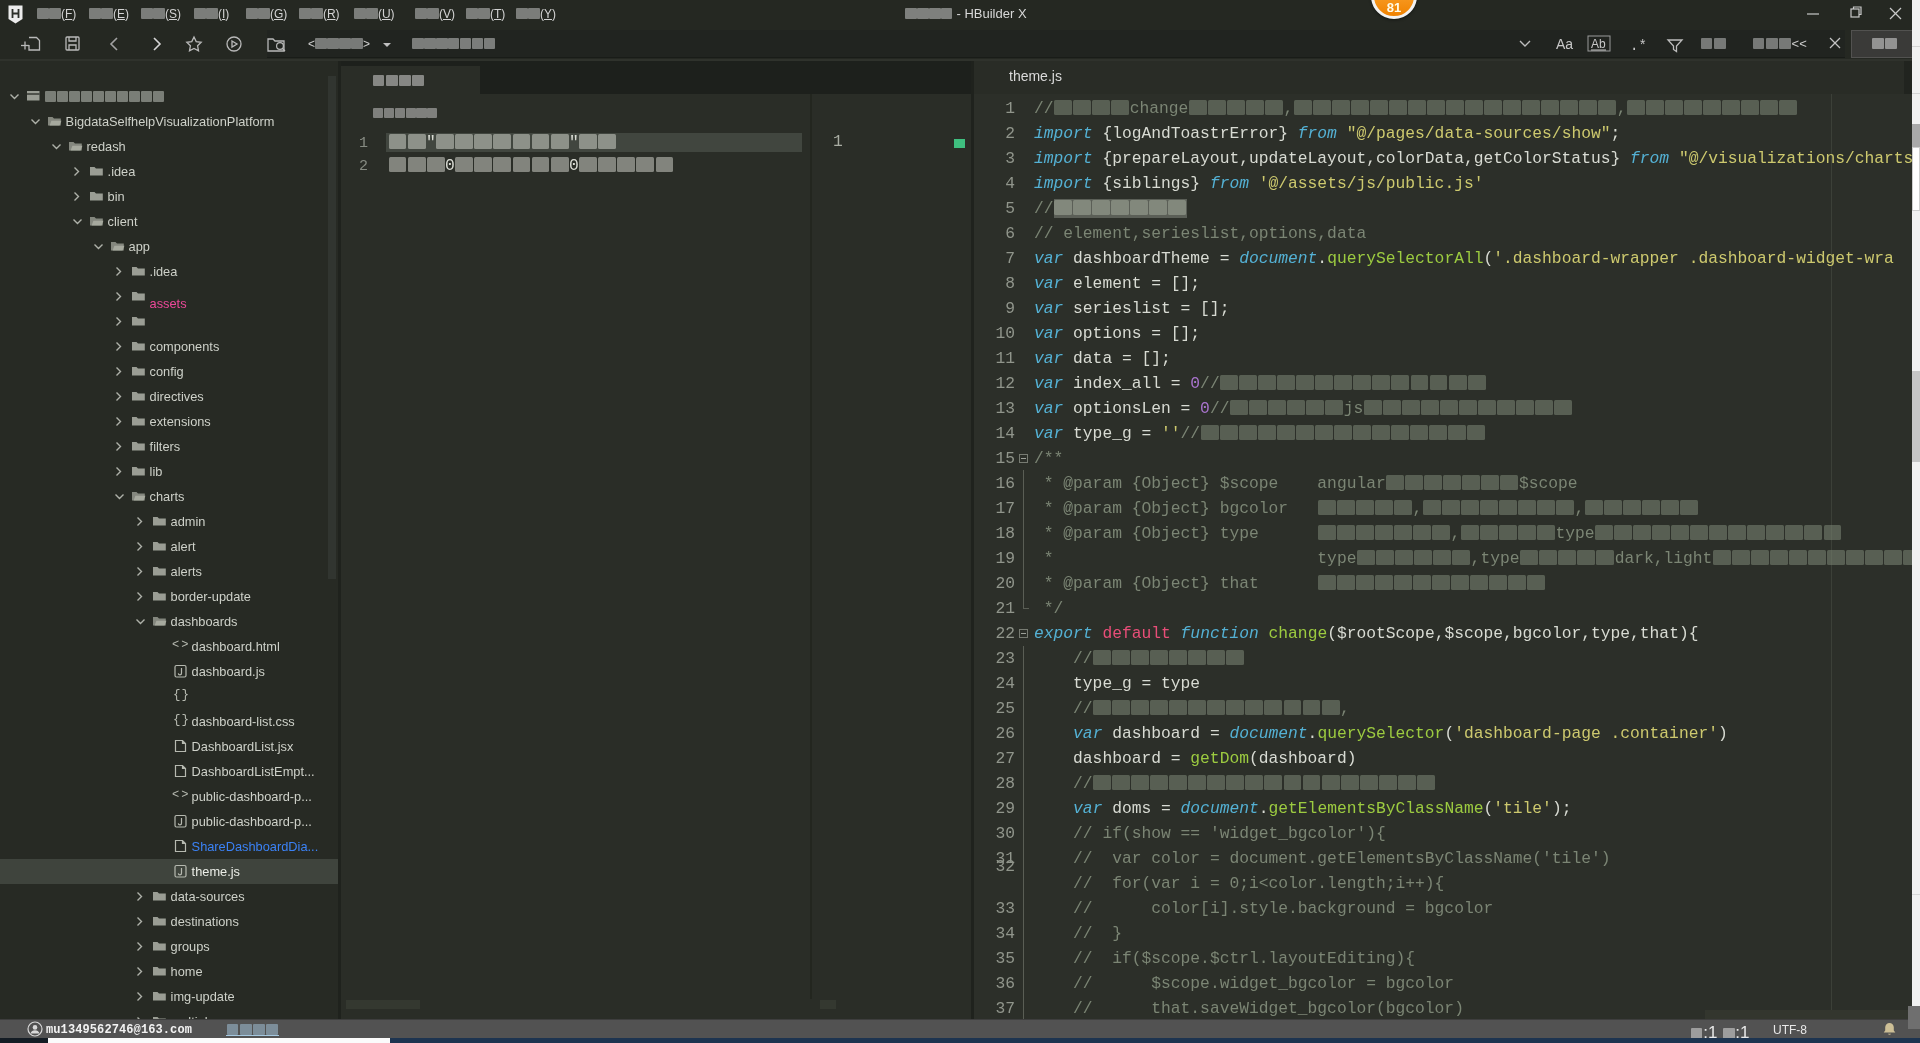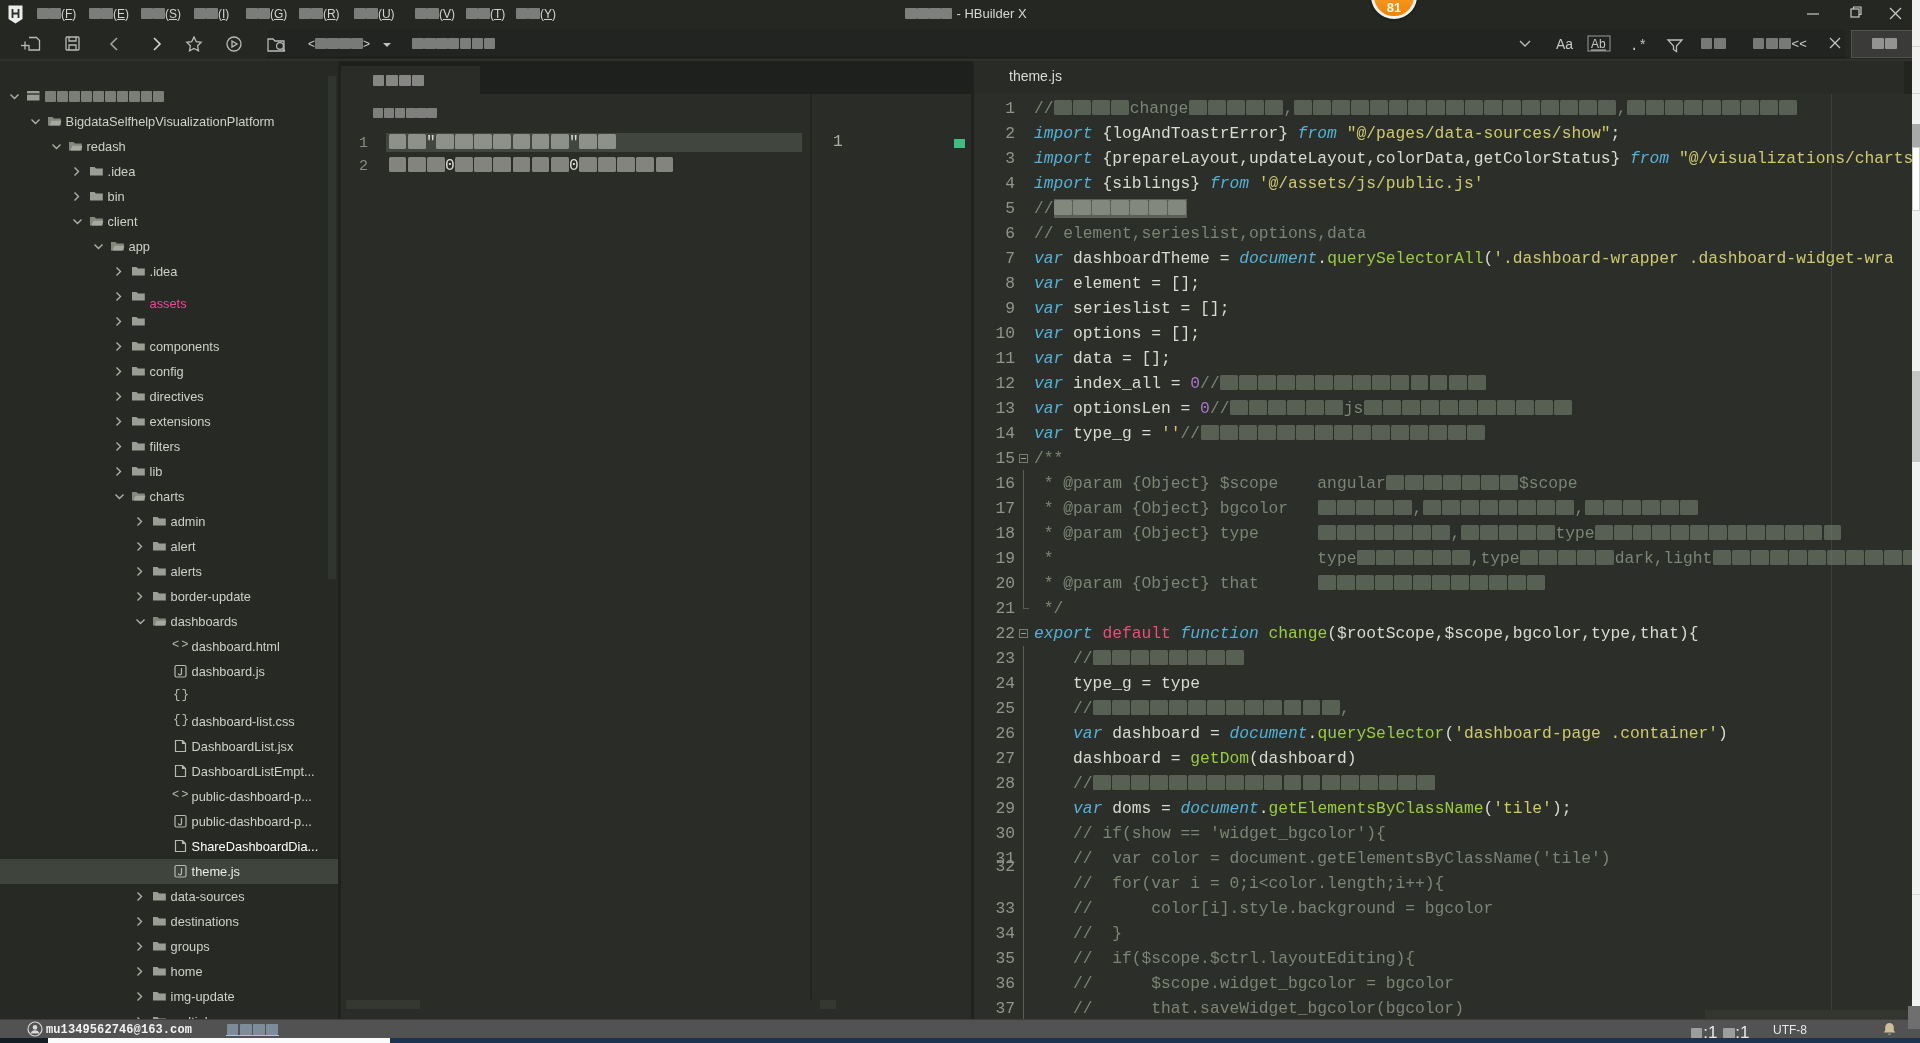--- a/index.html
+++ b/index.html
@@ -287,21 +287,21 @@
     <div class="a" style="left:172px;top:788px;font:12px 'Liberation Mono',monospace;color:#b6b9b0;letter-spacing:2px">&lt;&gt;</div>
     <div class="tr" style="top:784px;left:191.6px;color:#ced1c9">public-dashboard-p...</div>
     <svg class="a" style="left:174px;top:814px" width="13" height="14">
       <rect x="1" y="1.5" width="11" height="11.5" rx="1.5" stroke="#b6b9b0" stroke-width="1.2" fill="none"></rect>
       <path d="M7.5 4 v5 a1.6 1.6 0 0 1 -3.2 .4" stroke="#b6b9b0" stroke-width="1.2" fill="none"></path>
     </svg>
     <div class="tr" style="top:809px;left:191.6px;color:#ced1c9">public-dashboard-p...</div>
     <svg class="a" style="left:174px;top:839px" width="13" height="14">
       <path d="M1.5 1.5 h7 l3 3 v8 h-10 z M8.5 1.5 v3 h3" stroke="#b6b9b0" stroke-width="1.2" fill="none"></path>
     </svg>
-    <div class="tr" style="top:834px;left:191.6px;color:#ffffff">ShareDashboardDia...</div>
+    <div class="tr" style="top:834px;left:191.6px;color:#3b82f6">ShareDashboardDia...</div>
     <svg class="a" style="left:174px;top:864px" width="13" height="14">
       <rect x="1" y="1.5" width="11" height="11.5" rx="1.5" stroke="#b6b9b0" stroke-width="1.2" fill="none"></rect>
       <path d="M7.5 4 v5 a1.6 1.6 0 0 1 -3.2 .4" stroke="#b6b9b0" stroke-width="1.2" fill="none"></path>
     </svg>
     <div class="tr" style="top:859px;left:191.6px;color:#eceee8">theme.js</div>
     <svg class="a" style="left:135.5px;top:891px" width="8" height="11">
       <path d="M1.5 1.5 l4 4 -4 4" stroke="#aeb1a9" stroke-width="1.4" fill="none"></path>
     </svg>
     <svg class="a" style="left:152px;top:890px" width="15" height="12">
       <path d="M1 2 h4.5 l1.5 1.6 h6.8 v7 H1 z" fill="#9a9d94"></path>

